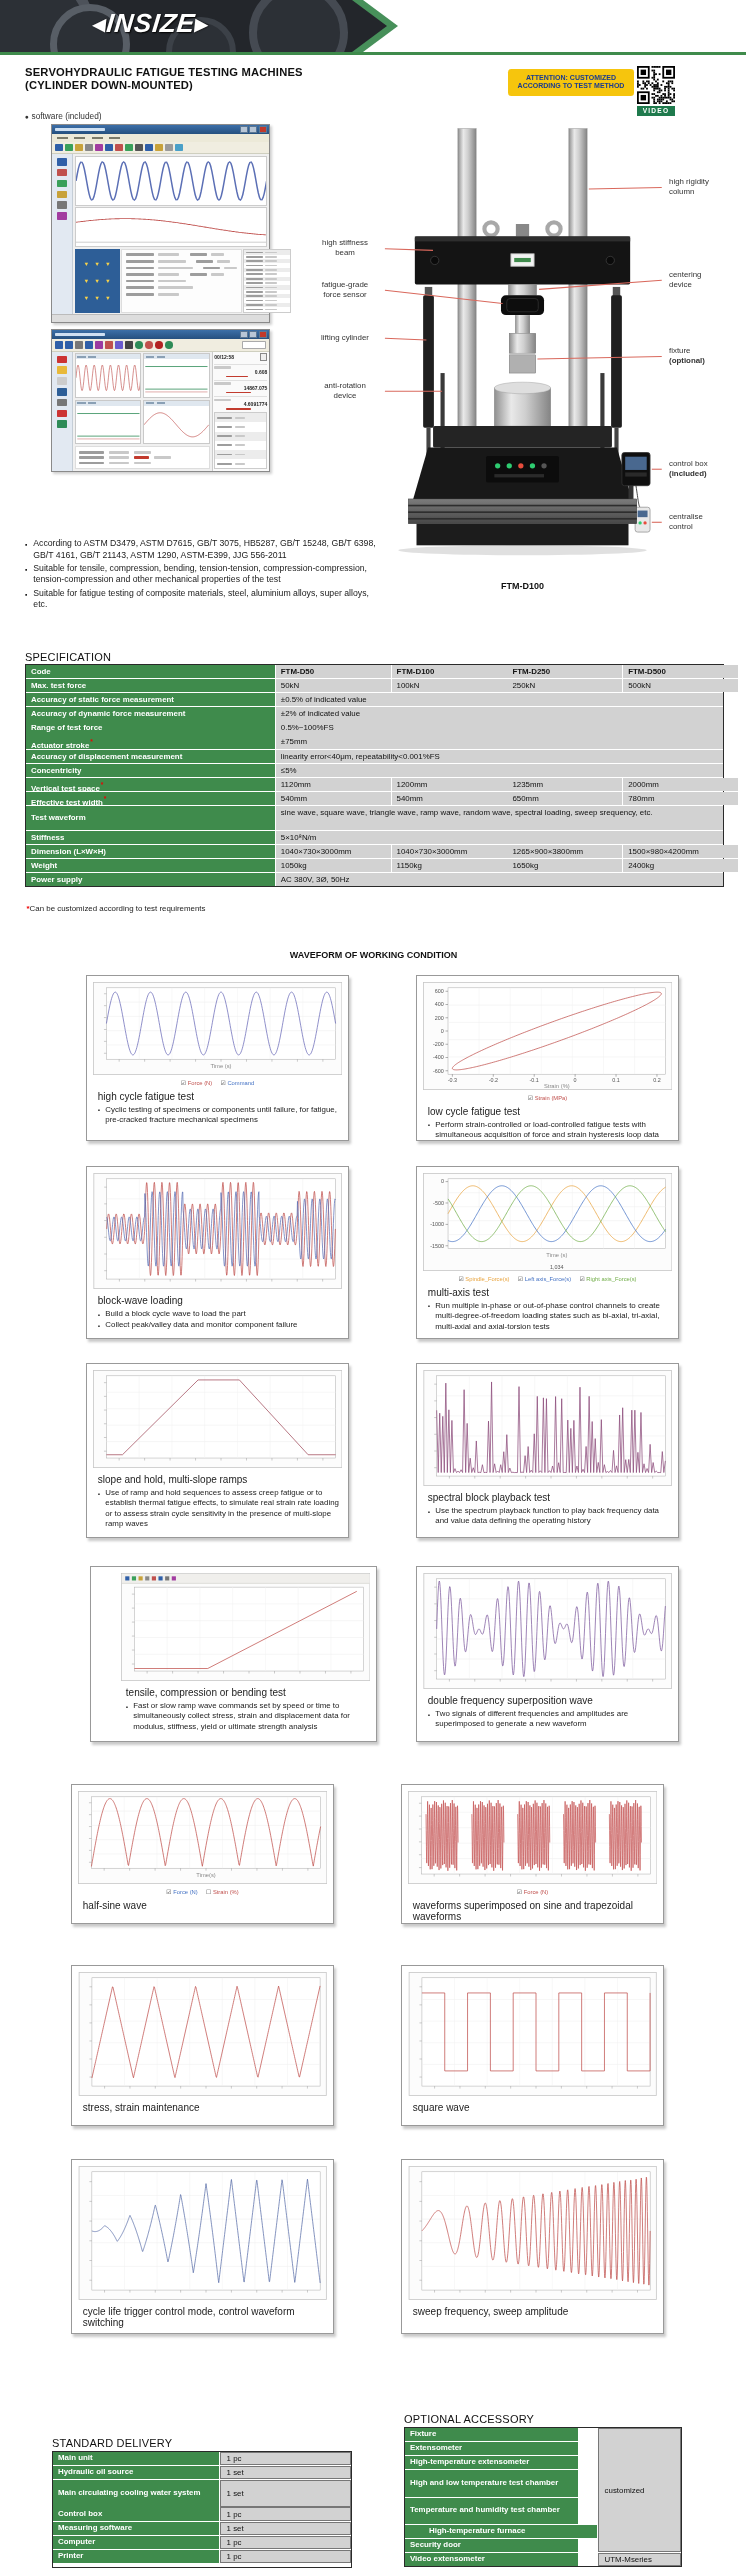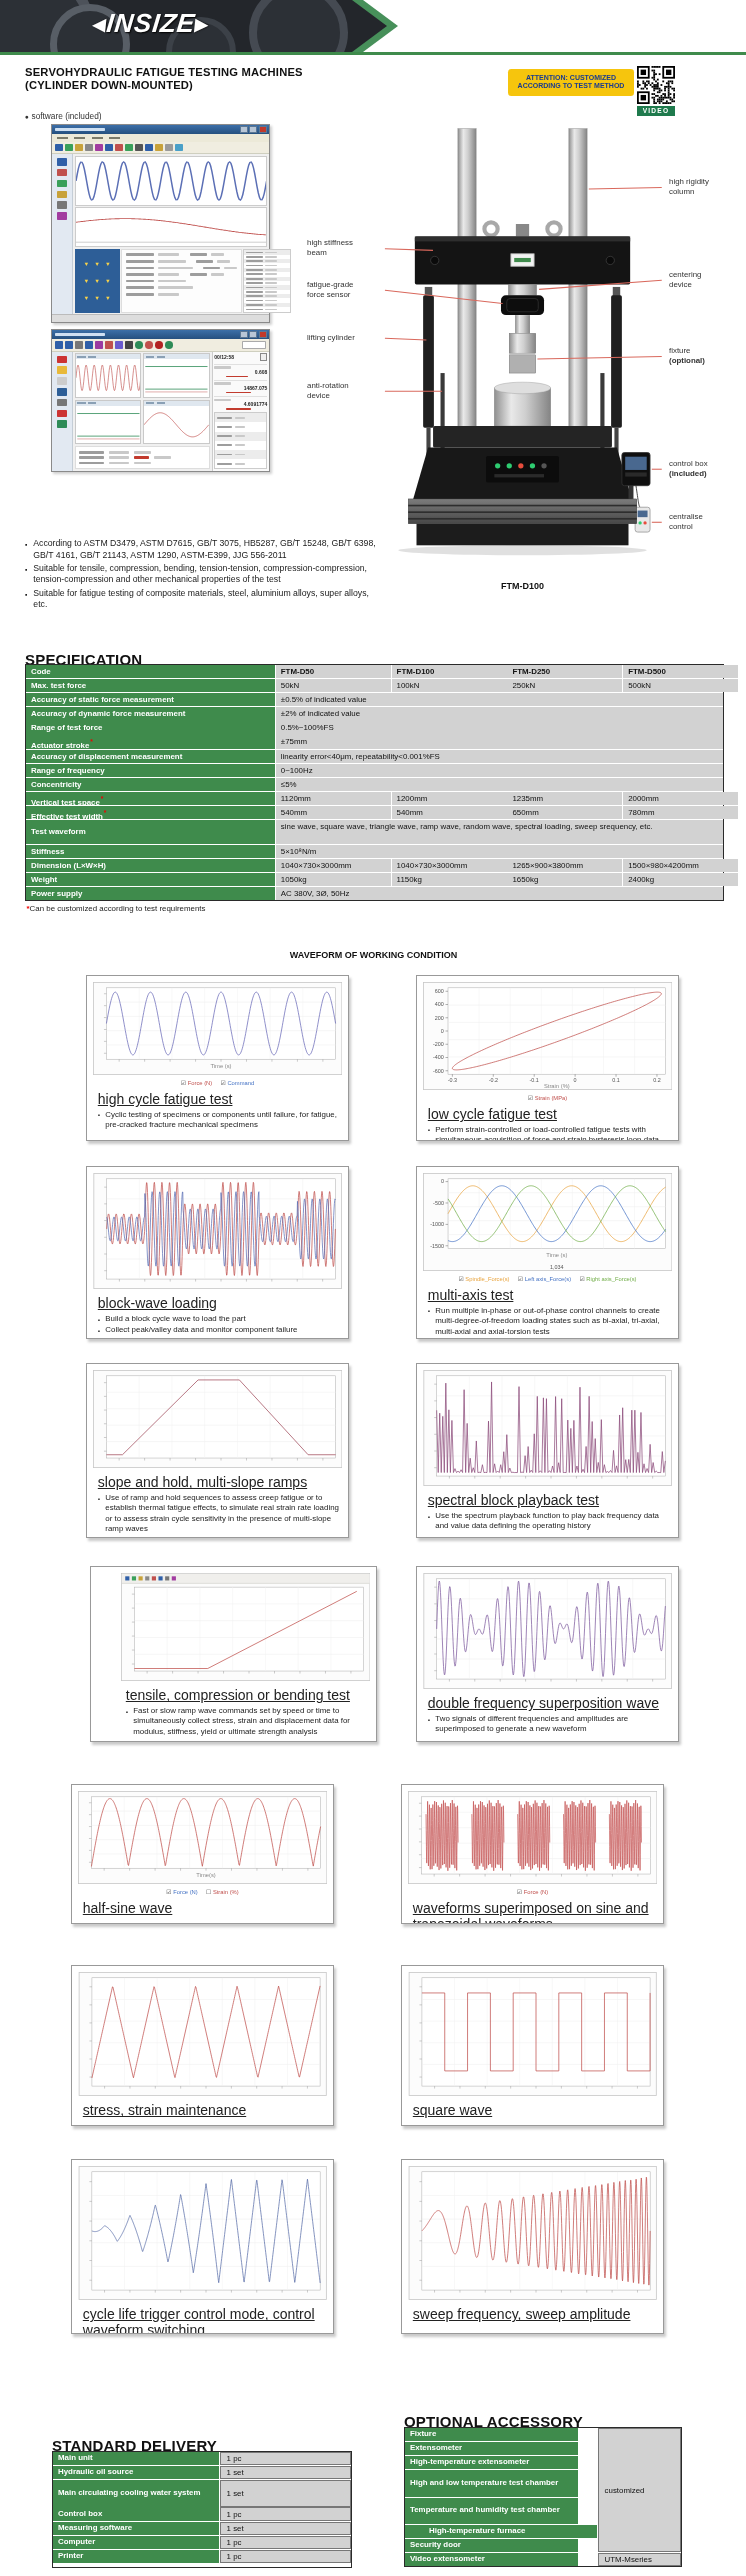--- a/index.html
+++ b/index.html
@@ -68,28 +68,28 @@
   .vblock .v{font-size:5px;font-weight:bold;text-align:right;color:#222;}
   .vblock .rb{height:1.7px;background:#c23b2e;margin-top:0.8px;margin-left:11.6px;border-radius:0.8px;}
   .w2-bot{height:18px;margin:0 1.7px 1.7px 1.7px;background:#fff;border:0.8px solid #ddd;display:flex;flex-direction:column;justify-content:space-evenly;padding:1.7px 3.3px;flex:none;}
   .w2-bot .row{display:flex;gap:5px;align-items:center;}
   .rbar{height:2.5px;background:#c23b2e;border-radius:0.8px;}
   
   .machine{position:absolute;left:307px;top:124px;width:431px;height:465px;}
   .machine svg.m{position:absolute;left:83px;top:0;}
   .callouts{position:absolute;left:0;top:0;pointer-events:none;}
   .mlabel{position:absolute;font-size:7.9px;line-height:10px;color:#333;white-space:pre-line;}
-  .mlabel.right{text-align:left;} .mlabel .bold{font-weight:bold;}
+  .mlabel.right{text-align:center;} .mlabel .bold{font-weight:bold;}
   .model{position:absolute;left:390px;top:581px;width:265px;text-align:center;font-size:9px;font-weight:bold;}
   
   .bullets{position:absolute;left:25px;top:538px;width:358px;font-size:8.7px;line-height:11.6px;color:#1a1a1a;}
   .bullets .bi{display:flex;margin-bottom:1.7px;}
   .bullets .bm{flex:none;width:8.3px;font-size:6.6px;padding-top:0.8px;}
   
-  .sect{position:absolute;font-size:15px;font-weight:bold;letter-spacing:0.2px;color:#111;}
+  .sect{position:absolute;font-size:11px;font-weight:normal;letter-spacing:0.2px;color:#111;}
   
   .spec{position:absolute;left:25px;top:664px;width:697px;border:1.7px solid #2a2a2a;background:#fff;}
   .sp-row{display:flex;gap:0.8px;margin-bottom:0.8px;}
   .sp-row:last-child{margin-bottom:0;}
   .sp-label{width:244px;background:#3f8b4c;color:#fff;font-weight:bold;font-size:7.9px;
             padding-left:5px;height:13.3px;line-height:13.3px;flex:none;white-space:nowrap;overflow:hidden;}
   .sp-val{width:110px;background:#d2d2d2;font-size:7.9px;padding-left:5px;height:13.3px;line-height:13.3px;flex:none;}
   .sp-val.bold{font-weight:bold;}
   .sp-span{flex:1;background:#d2d2d2;font-size:7.9px;padding-left:5px;height:13.3px;line-height:13.3px;}
   .sp-row.tall .sp-label,.sp-row.tall .sp-span,.sp-row.tall .sp-val{height:24px;}
@@ -99,21 +99,21 @@
   .spec-note{position:absolute;left:26.5px;top:904px;font-size:7.9px;color:#222;}
   .spec-note .star2{color:#e00;font-weight:bold;}
   
   .wf-title{position:absolute;left:0;top:950px;width:747px;text-align:center;font-size:9px;font-weight:bold;}
   .wf-box{position:absolute;background:#fff;border:0.8px solid #999;box-shadow:1.7px 2.5px 2.5px #c9c9c9;overflow:hidden;}
   .wf-chart{margin:5.8px 5.8px 0 5.8px;}
   .wf-chart svg{display:block;width:100%;}
   .wf-legend{height:9px;display:flex;justify-content:center;align-items:center;gap:8.3px;margin-top:0.8px;}
   .wf-legend .cb{font-size:5.8px;color:#444;margin-right:1.7px;}
   .wf-legend .lg{font-size:5.8px;}
-  .wf-cap{font-size:14px;color:#222;margin:6.6px 0 2.5px 10.8px;text-decoration:underline;}
+  .wf-cap{font-size:10px;color:#222;margin:6.6px 0 2.5px 10.8px;}
   .wf-bullets{margin:0 8.3px 0 10.8px;font-size:7.9px;line-height:10.4px;color:#222;}
   .wf-b{display:flex;} .wf-b .bm{flex:none;width:7.5px;font-size:5.8px;padding-top:0.8px;}
   
   .btable{position:absolute;border:1.7px solid #2a2a2a;background:#fff;}
   .bt-row{display:flex;gap:0.8px;margin-bottom:0.8px;} .bt-row:last-child{margin-bottom:4px;}
   .bt-label{background:#3f8b4c;color:#fff;font-weight:bold;font-size:7.9px;padding:0 0 0 5px;
             display:flex;align-items:center;line-height:8.7px;flex:none;}
   .bt-val{background:#d2d2d2;border:0.8px solid #777;font-size:7.9px;padding-left:5.8px;display:flex;align-items:center;box-sizing:border-box;}
   .opt-wrap{display:flex;gap:0.8px;}
   .opt-left{display:flex;flex-direction:column;gap:0.8px;}
@@ -723,24 +723,20 @@
       </div>
       <div class="sp-row">
         <div class="sp-label">Actuator stroke<span class="star">*</span></div>
         <div class="sp-span">±75mm</div>
       </div>
       <div class="sp-row">
         <div class="sp-label">Accuracy of displacement measurement</div>
         <div class="sp-span">linearity error&lt;40μm, repeatability&lt;0.001%FS</div>
       </div>
       <div class="sp-row">
-        <div class="sp-label">Range of frequency</div>
-        <div class="sp-span">0~100Hz</div>
-      </div>
-      <div class="sp-row">
         <div class="sp-label">Concentricity</div>
         <div class="sp-span">≤5%</div>
       </div>
       <div class="sp-row">
         <div class="sp-label">Vertical test space<span class="star">*</span></div>
         <div class="sp-val">1120mm</div>
         <div class="sp-val">1200mm</div>
         <div class="sp-val">1235mm</div>
         <div class="sp-val">2000mm</div>
       </div>

